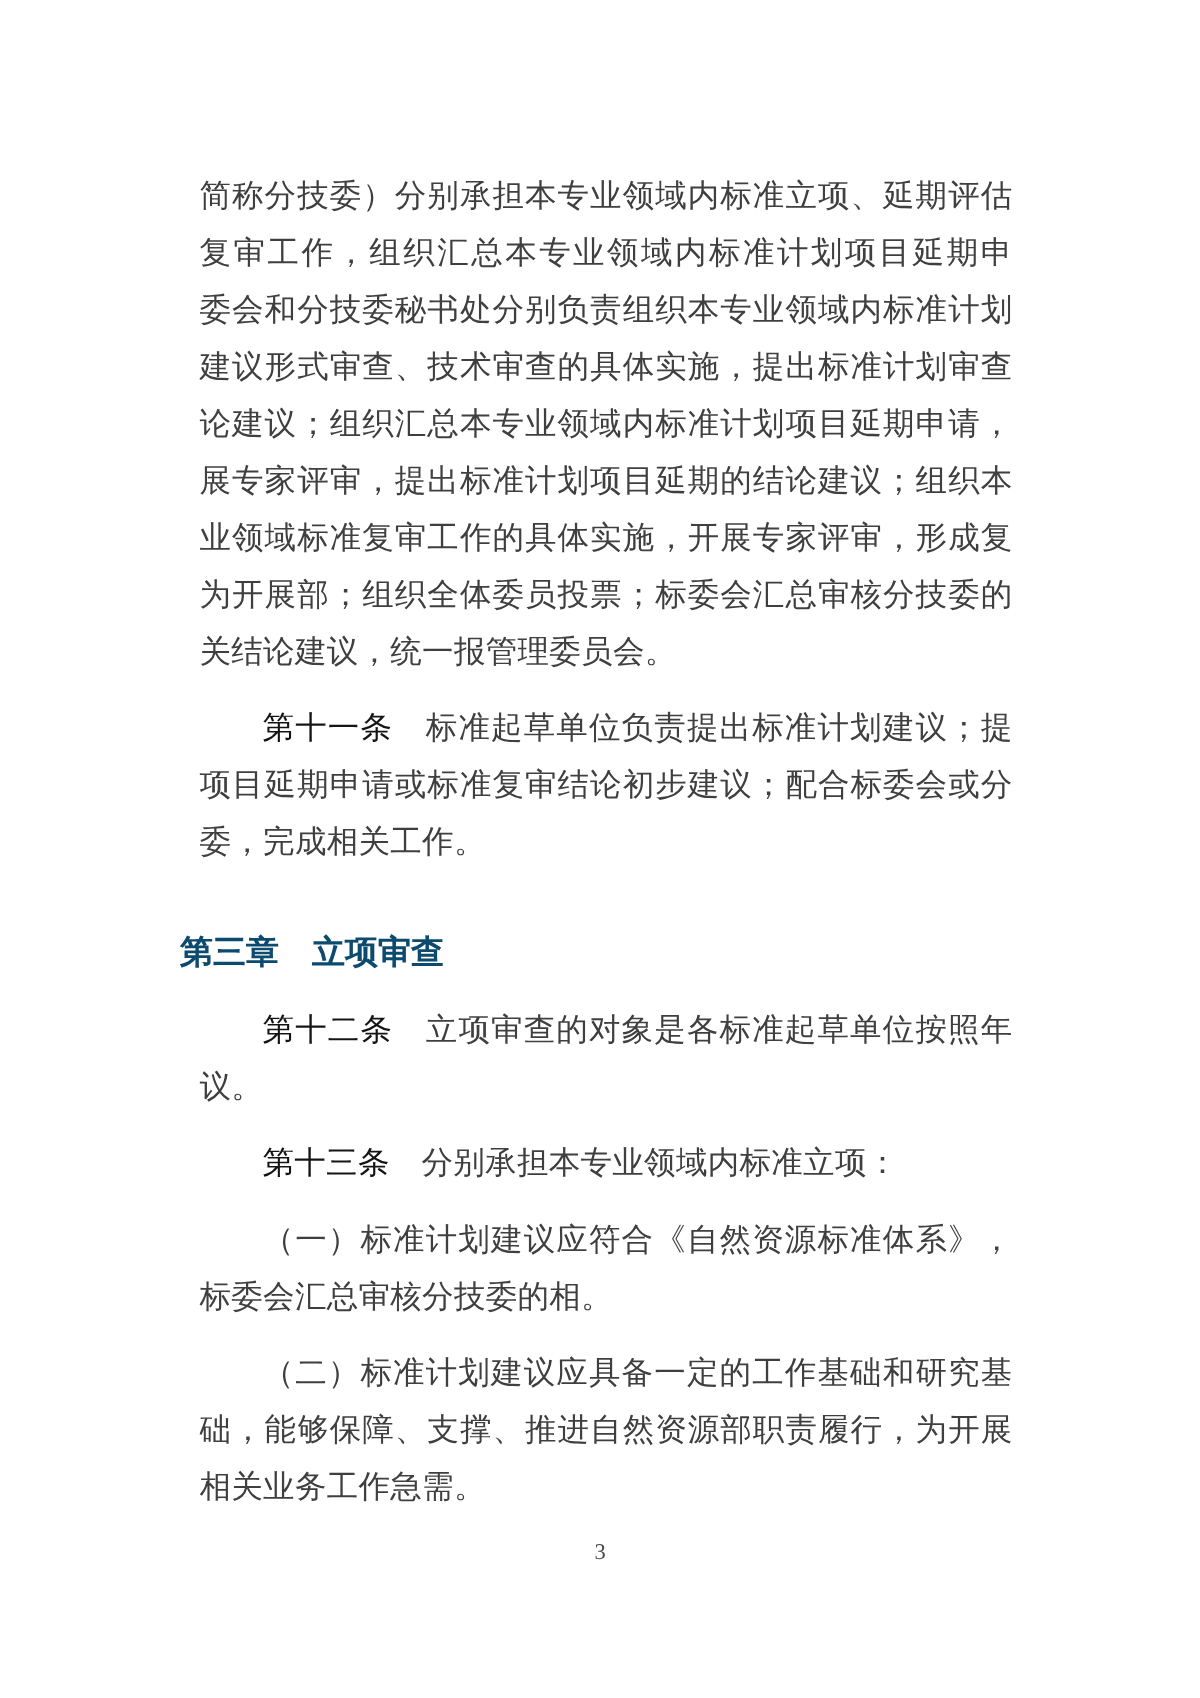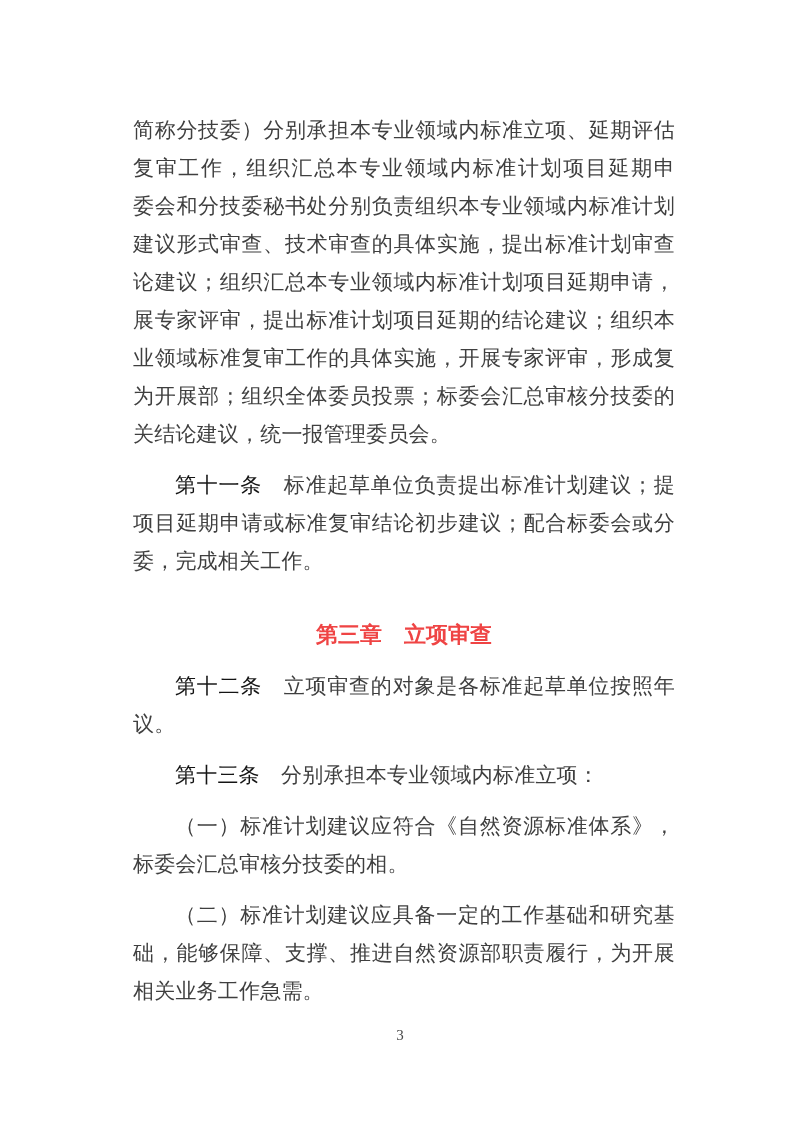--- a/index.html
+++ b/index.html
@@ -45,24 +45,24 @@
   .term {
     font-family: "Liberation Sans", sans-serif;
     font-weight: 400;
     color: #141414;
   }
   .chapter {
     margin: 36px 0 7px 0;
     font-size: 22px;
     line-height: 38px;
     height: 38px;
-    text-align: center;
+    text-align: left;
     font-family: "Liberation Sans", sans-serif;
     font-weight: 700;
-    color: #ef4444;
+    color: #0c4a6e;
   }
   .page-number {
     position: absolute;
     top: 1026px;
     left: 0;
     width: 100%;
     text-align: center;
     font-size: 15px;
     line-height: 18px;
     color: #4a4a4a;

